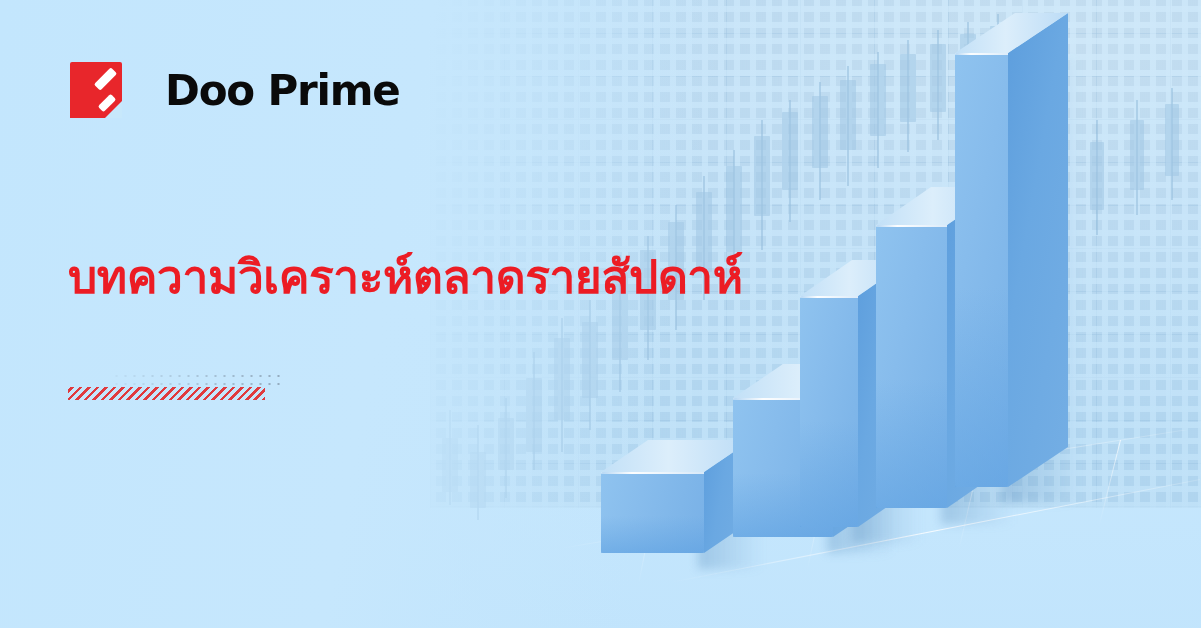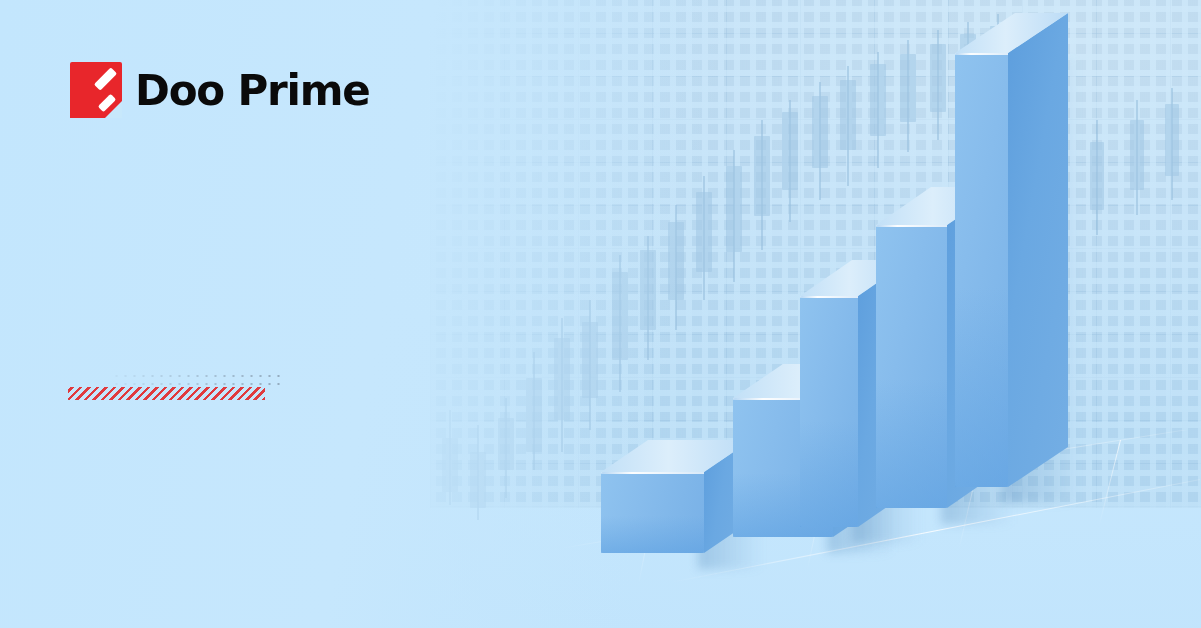--- a/index.html
+++ b/index.html
@@ -147,20 +147,21 @@
     transform:rotate(45deg);
   }
   .logo-mark .slash-b {
     width:8px; height:18px; right:11px; bottom:6px;
     transform:rotate(45deg);
   }
   .logo-text {
     font-family:"DejaVu Sans", sans-serif;
     font-weight:700; font-size:42px; color:#0a0a0a;
     letter-spacing:-1.2px;
+    margin-left:30px;
   }
 
   .headline {
     position:absolute; left:68px; top:248px; width:760px;
   }
   .headline .line1 {
     font-family:"DejaVu Sans", sans-serif;
     font-weight:700; font-size:41px; line-height:1.16;
     color:#141414; letter-spacing:-.3px;
   }
@@ -361,20 +362,21 @@
   <div class="logo-wrap">
     <div class="logo-mark">
       <div class="slash-a"></div>
       <div class="slash-b"></div>
       <div class="notch"></div>
     </div>
     <div class="logo-text">Doo Prime</div>
   </div>
 
   <div class="headline">
+    <div class="line2">บทความวิเคราะห์ตลาดรายสัปดาห์</div>
   </div>
 
   <div class="deco">
     <div class="dots"></div>
     <div class="stripes"></div>
   </div>
 
 
 </div>
 

